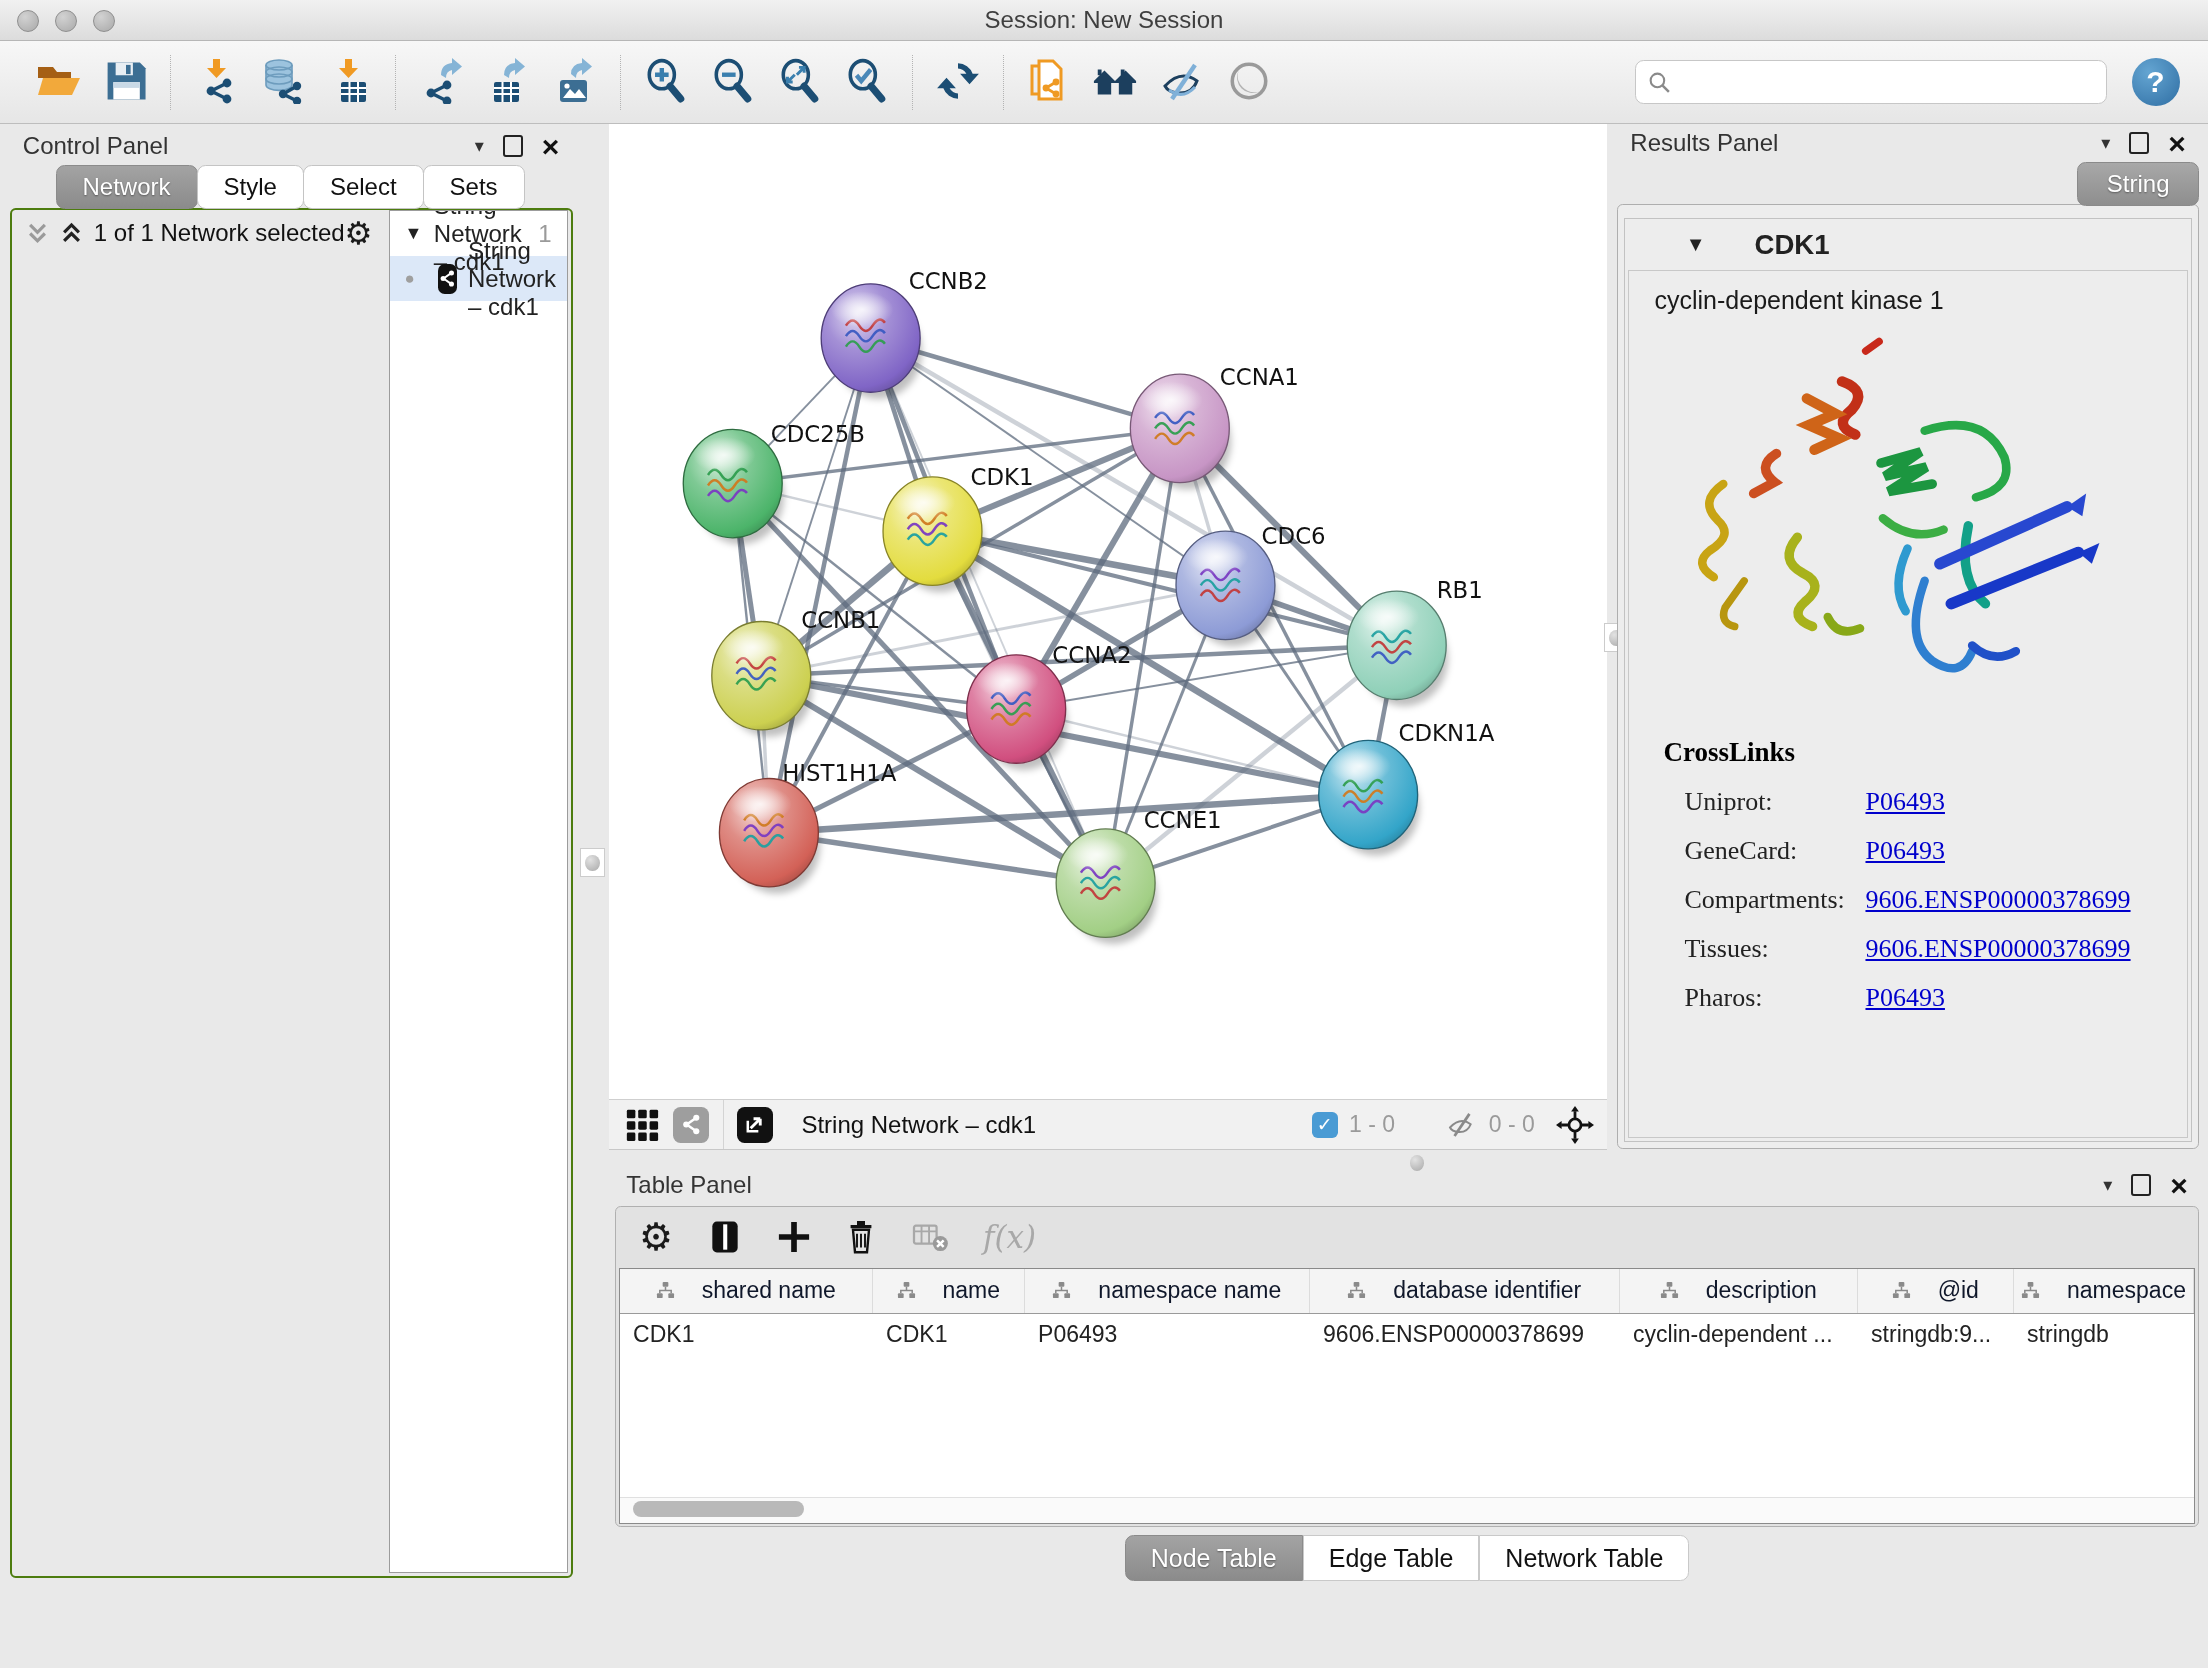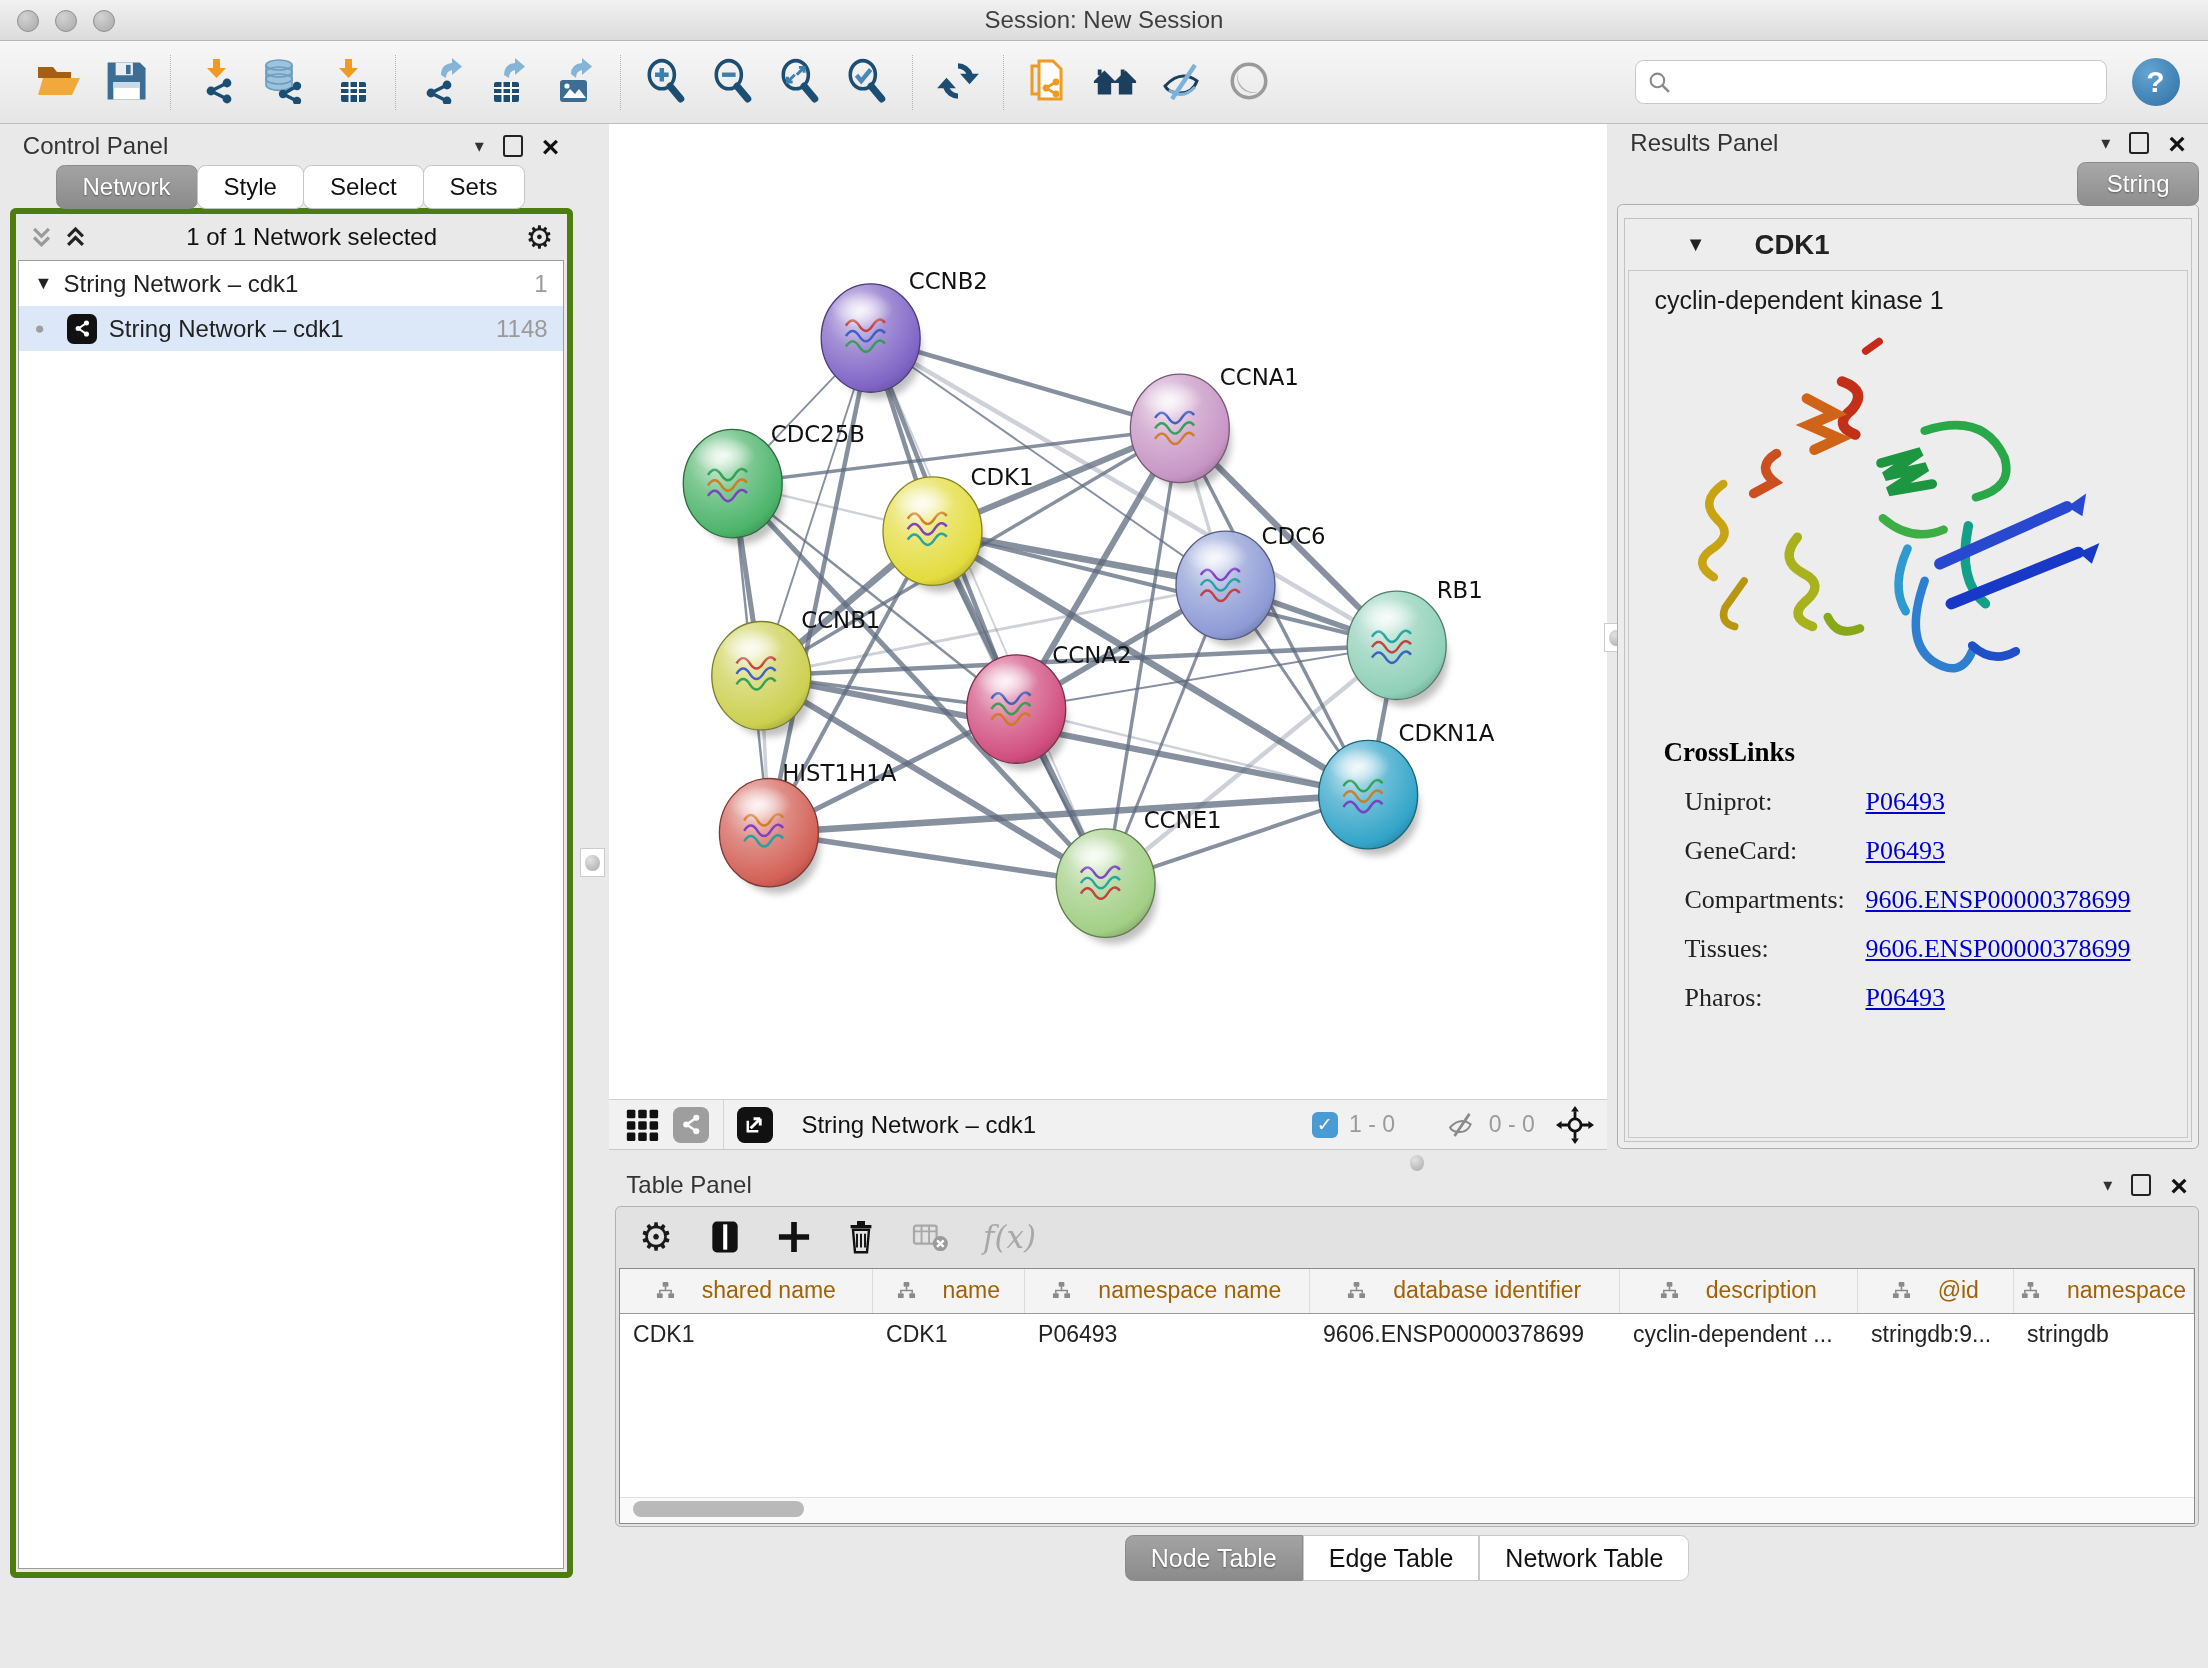--- a/index.html
+++ b/index.html
@@ -34,21 +34,21 @@
   .phtri{font-size:18px;color:#333;}
   .phmax{width:16px;height:18px;border:2.4px solid #222;border-radius:2.9px;}
   .phx{font-size:30px;font-weight:bold;color:#111;line-height:19px;}
 
   
   .cpanel{position:absolute;left:9.5px;top:127px;width:563px;height:1451px;display:flex;flex-direction:column;}
   .tabrow{display:flex;padding-left:46px;position:relative;z-index:2;}
   .tab{height:42px;padding:0 26px;display:flex;align-items:center;font-size:24px;background:#fff;
        border:1px solid #c4c4c4;border-radius:8.6px 8.6px 8.6px 8.6px;color:#111;margin-right:-1px;}
   .tab.sel{background:linear-gradient(#a3a3a3,#8b8b8b);color:#fff;text-shadow:0 1px 1.9px rgba(0,0,0,.4);border-color:#8b8b8b;}
-  .cp-inner{flex:1;margin-top:-1px;border:6px solid #4d7c0f;background:#e9e9e9;display:flex;flex-direction:column;border-radius:5.7px;}
+  .cp-inner{flex:1;margin-top:-1px;border:2px solid #4d7c0f;background:#e9e9e9;display:flex;flex-direction:row;border-radius:5.7px;}
   .cp-bar{height:46px;display:flex;align-items:center;padding:0 13.3px;font-size:24px;}
   .cp-bar .chev{width:25px;height:27px;margin-right:9.5px;}
   .cp-status{flex:1;text-align:center;color:#111;}
   .gear{font-size:31px;color:#1a1a1a;font-family:"DejaVu Sans",sans-serif;}
   .cp-list{flex:1;background:#fff;border:1.9px solid #9c9c9c;margin:0 2.9px 2.9px;overflow:hidden;}
   .trow{height:45px;display:flex;align-items:center;font-size:24px;padding:0 15px;gap:11.4px;}
   .trow .cnt{margin-left:auto;color:#9a9a9a;}
   .trow.child{background:#dce8f8;}
   .bullet{color:#9f9f9f;font-size:17px;}
   .badge{width:30px;height:30px;border-radius:6.7px;background:#111;color:#fff;display:flex;align-items:center;justify-content:center;margin-left:11.4px;}
@@ -91,21 +91,21 @@
   .xlrow a{color:#0000cc;text-decoration:underline;}
 
   
   .tpanel{position:absolute;left:613px;top:1166px;width:1588px;height:415px;display:flex;flex-direction:column;}
   .tp-box{flex:1;border:1px solid #b0b0b0;border-radius:5.7px;background:#e2e2e2;margin:1.9px 1.9px 0;display:flex;flex-direction:column;overflow:hidden;}
   .tp-toolbar{height:61px;display:flex;align-items:center;gap:34px;padding-left:23px;}
   .tico{display:flex;align-items:center;justify-content:center;}
   .fx{font-family:"DejaVu Serif",serif;font-style:italic;font-size:31px;color:#a8a8a8;}
   .tablewrap{flex:1;border:1.9px solid #8a8a8a;background:#fff;margin:0 2.9px 2.9px;display:flex;flex-direction:column;overflow:hidden;}
   .thead{display:flex;background:#f4f4f4;border-bottom:1.9px solid #9a9a9a;height:44px;}
-  .th{display:flex;align-items:center;justify-content:center;gap:27px;font-size:23px;color:#a16207;
+  .th{display:flex;align-items:center;justify-content:center;gap:27px;font-size:23px;color:#0f172a;
       border-right:1px solid #dcdcdc;box-sizing:border-box;overflow:hidden;white-space:nowrap;}
   .colicon{width:19px;height:19px;flex:0 0 auto;}
   .tbody-row{display:flex;height:42px;align-items:center;font-size:23px;}
   .td{padding-left:13.3px;box-sizing:border-box;overflow:hidden;white-space:nowrap;}
   .c0{width:253px;} .c1{width:152px;} .c2{width:285px;} .c3{width:310px;} .c4{width:238px;} .c5{width:156px;} .c6{flex:1;}
   .tfill{flex:1;}
   .hscroll{height:25px;background:#fafafa;border-top:1px solid #e0e0e0;position:relative;}
   .hthumb{position:absolute;left:13.3px;top:3.8px;width:171px;height:16px;border-radius:8.6px;background:#b9b9b9;}
   .ttabs{display:flex;justify-content:center;margin-top:7.6px;}
   .ttab{height:44px;padding:0 25px;display:flex;align-items:center;font-size:25px;background:#fff;border:1px solid #c9c9c9;color:#111;}

